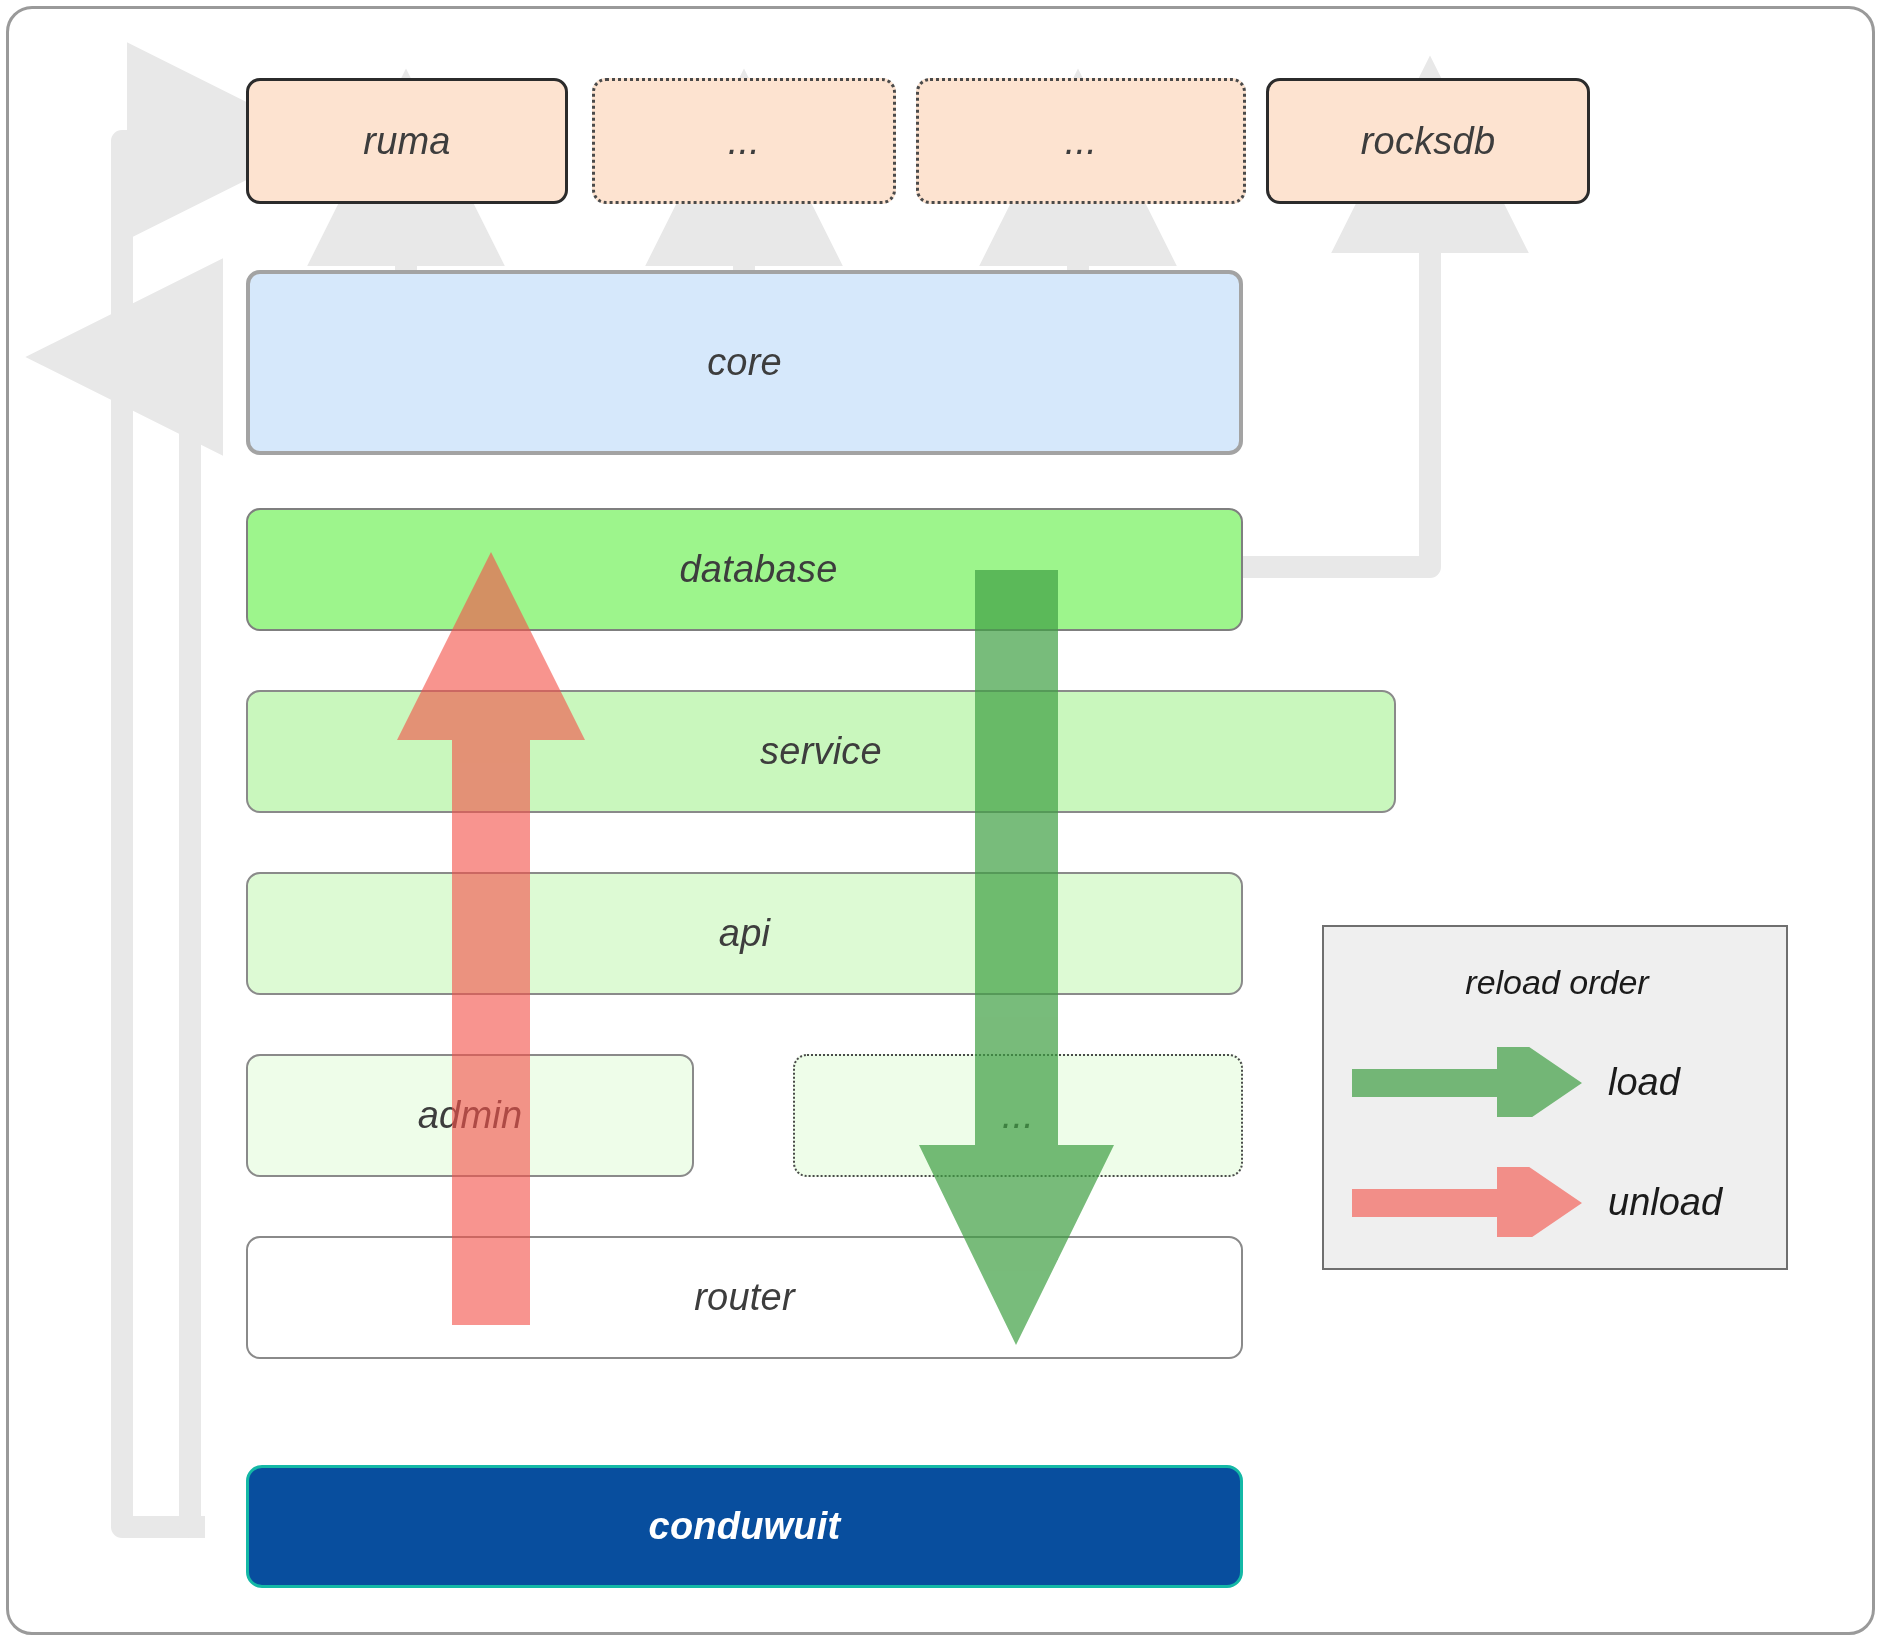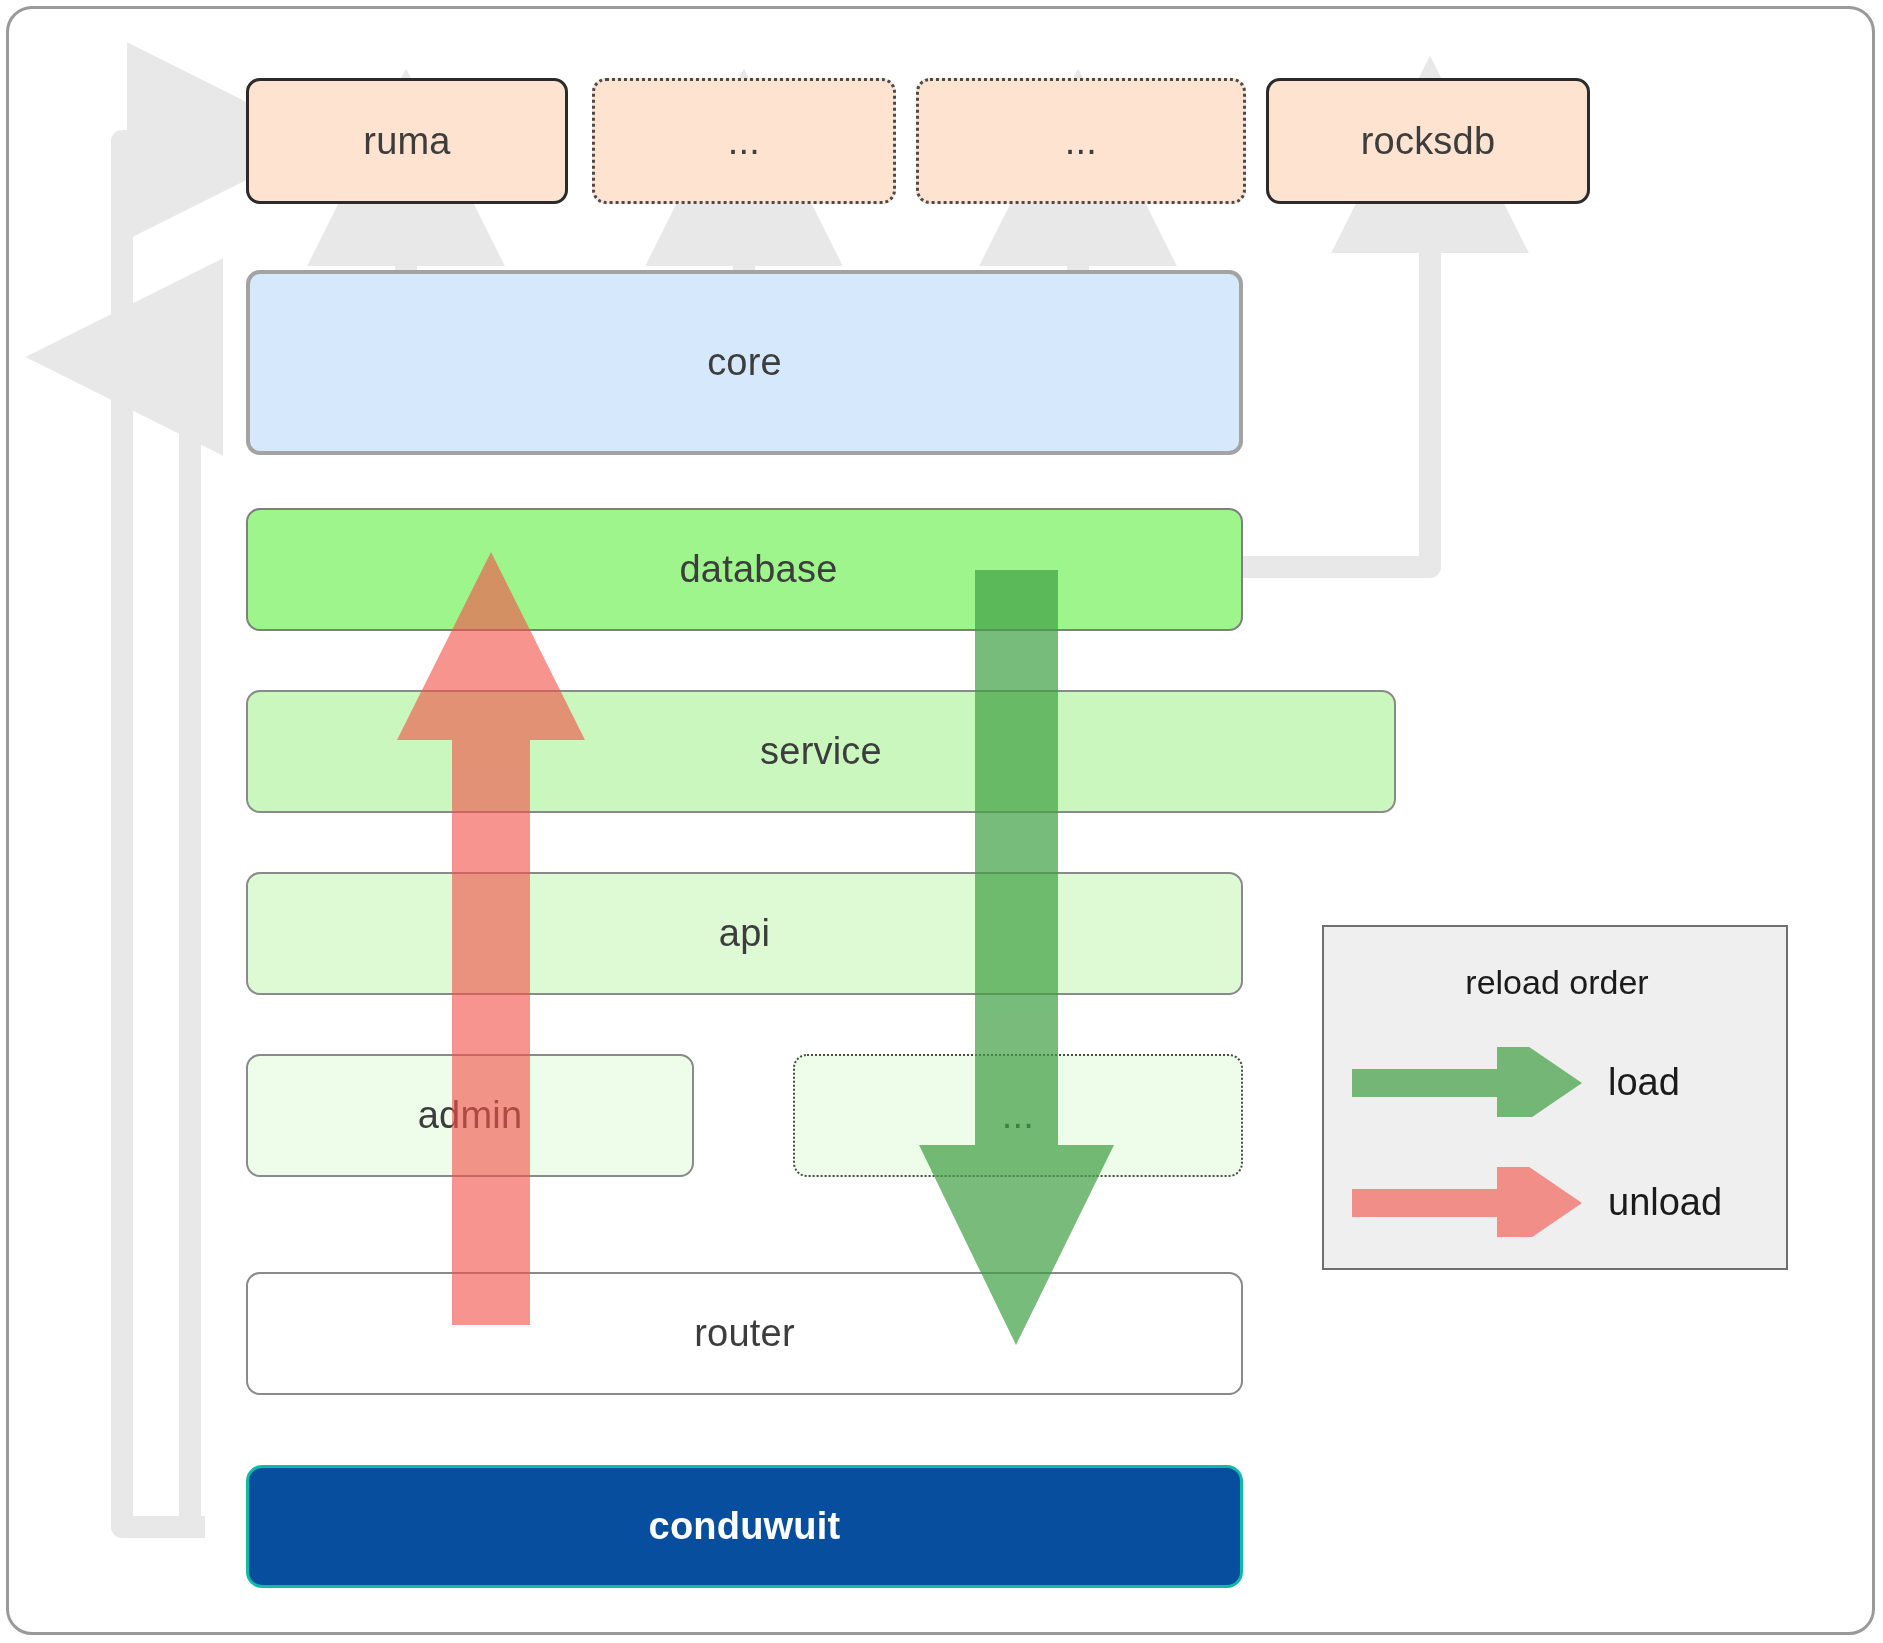--- a/index.html
+++ b/index.html
@@ -4,20 +4,21 @@
 <style>
   html,body{margin:0;padding:0;background:#ffffff;}
   body{font-family:"Liberation Sans", sans-serif;}
 
   #canvas{
     position:relative;
     width:1883px;
     height:1643px;
     background:#ffffff;
     overflow:hidden;
+    font-style:italic;
   }
 
   
   #frame{
     position:absolute;
     left:6px; top:6px;
     width:1869px; height:1629px;
     border:3px solid #9a9a9a;
     border-radius:26px;
     box-sizing:border-box;
@@ -41,21 +42,21 @@
   
   .dep{ background:#fde3d0; }
 
   
   .core{ background:#d6e8fb; border:4px solid #a3a3a3; }
   .database{ background:#9df58c; border:2px solid #7f7f7f;padding-left:28px; }
   .service{ background:#c9f7bd; border:2px solid #8a8a8a; }
   .api{ background:#ddfad4; border:2px solid #8a8a8a; }
   .admin{ background:#eefde9; border:2px solid #8a8a8a; }
   .dots-layer{ background:#eefde9; }
-  .router{ background:#ffffff; border:2px solid #8a8a8a;margin-top:36px; }
+  .router{ background:#ffffff; border:2px solid #8a8a8a; }
   .conduwuit{
     background:#084e9e;
     border:3px solid #14b8a6;
     color:#ffffff;
     font-weight:bold;
     border-radius:16px;
   }
 
   
   #connectors{

